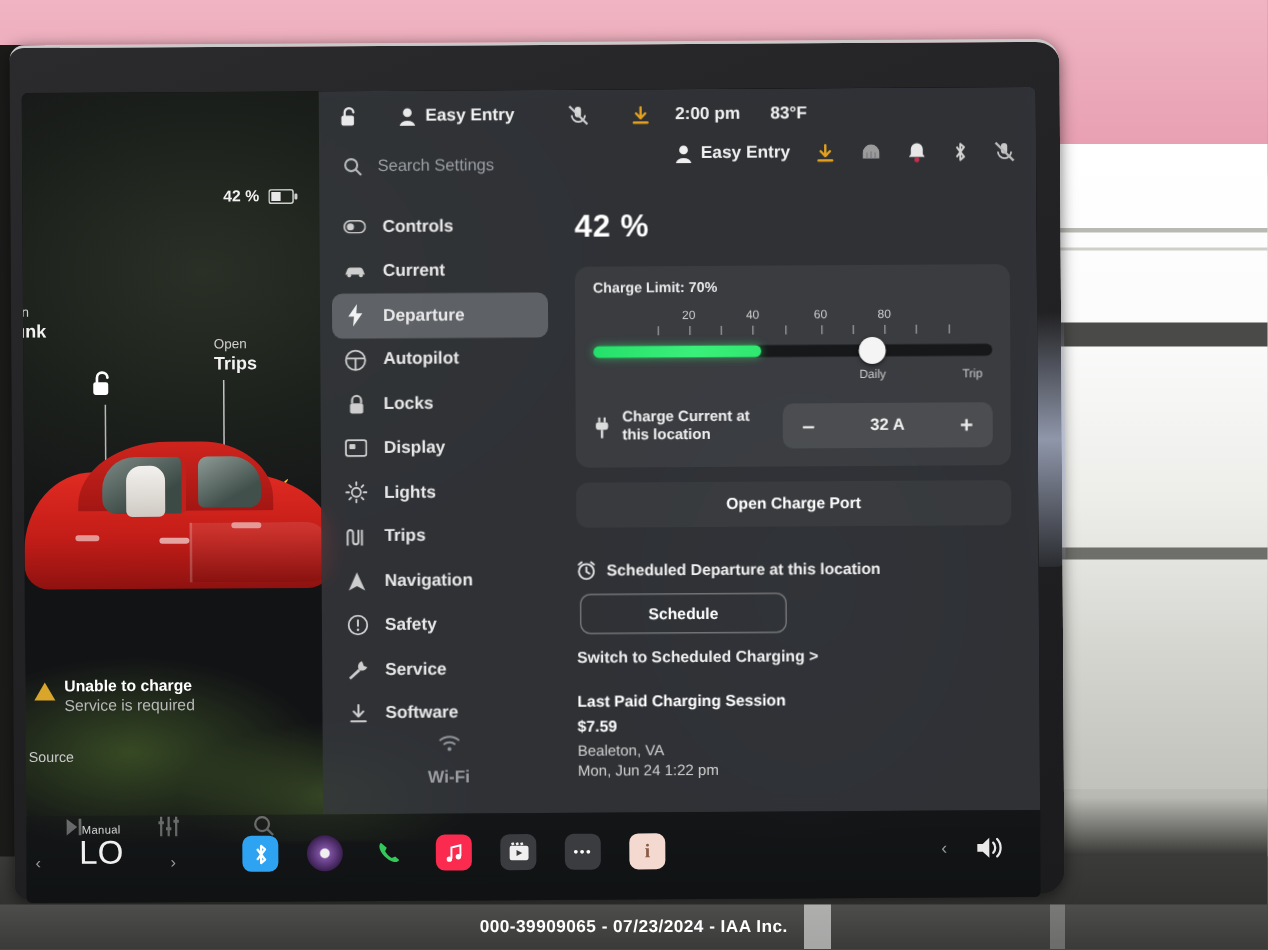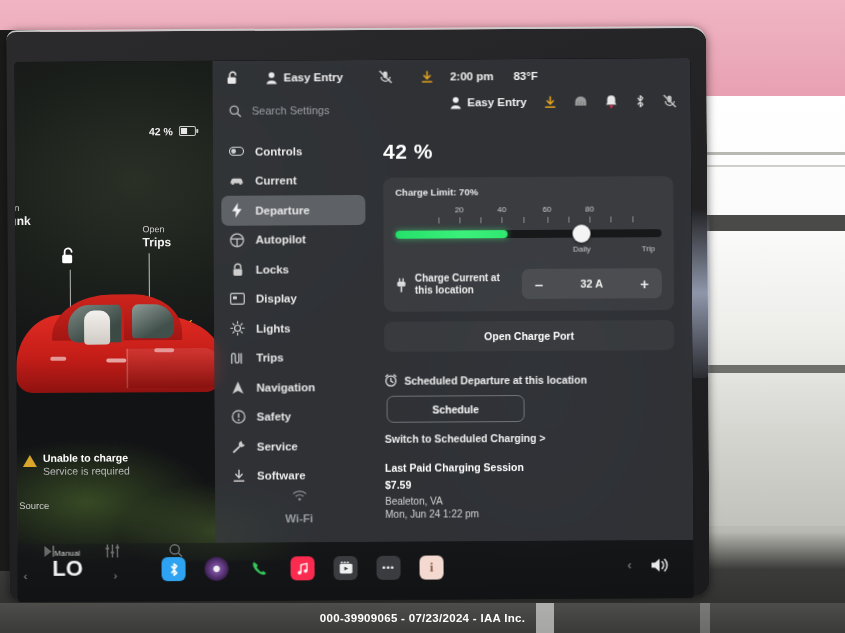--- a/index.html
+++ b/index.html
@@ -134,21 +134,21 @@
   .mediastrip .mi { color:#e6e6e6; opacity:.92; }
 
   
   .bottombar {
     position:absolute; left:0; bottom:0; width:100%; height:58px;
     background: linear-gradient(180deg, rgba(22,24,26,.55), rgba(16,18,20,.72));
     display:flex; align-items:center;
   }
   .climate { position:absolute; left:18px; top:5px; text-align:center; width:64px; }
   .climate .manual { font-size:7.5px; color:#d7d7d7; letter-spacing:.2px; }
-  .climate .lo { font-size:22px; color:#f0f0f0; line-height:22px; font-weight:700;}
+  .climate .lo { font-size:22px; color:#f0f0f0; line-height:22px; font-weight:400;}
   .chev { position:absolute; font-size:11px; color:#9a9a9a; }
 
   .appicons { position:absolute; left:144px; top:14px; display:flex; gap:19px; align-items:center; }
   .appicon { width:24px; height:24px; border-radius:6px; display:flex; align-items:center; justify-content:center; font-size:13px; color:#fff; }
   .ai-bt { background:#2ea3f2; }
   .ai-disc { background: radial-gradient(circle at 50% 50%, #f0f0f0 0%, #f0f0f0 16%, #7a4f9e 22%, #3b1f52 70%); }
   .ai-phone { background:transparent; color:#34c759; font-size:19px; }
   .ai-music { background:#fb2b4f; }
   .ai-video { background:#3a3c40; }
   .ai-dots { background:#3a3c40; }

